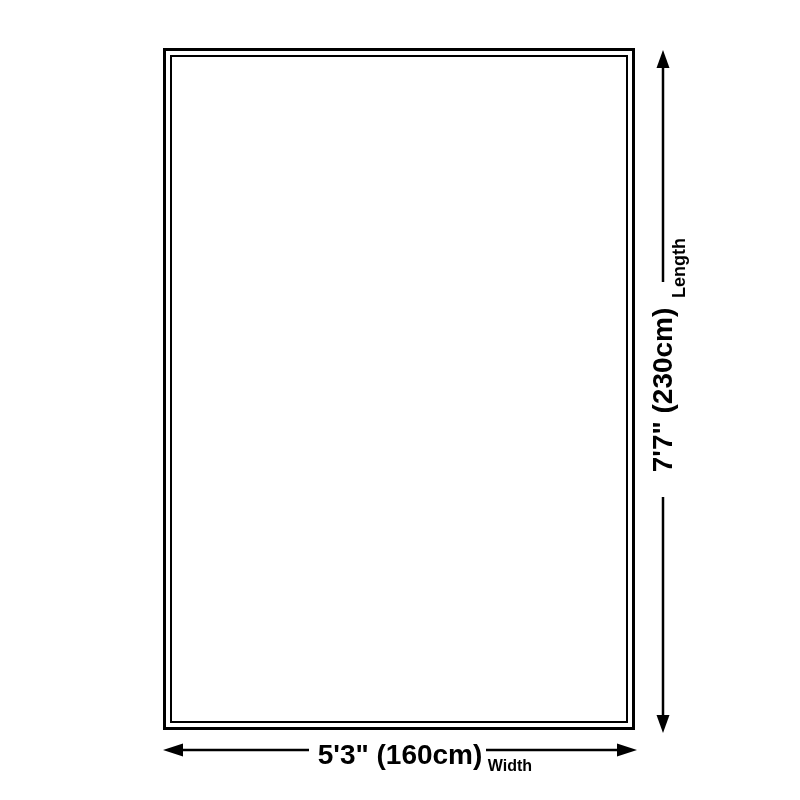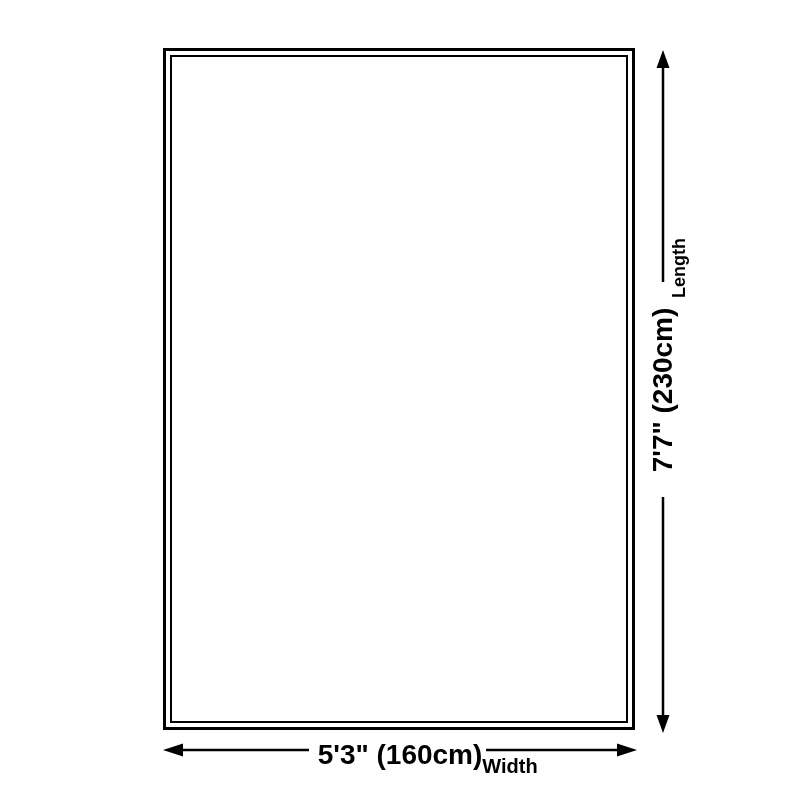--- a/index.html
+++ b/index.html
@@ -55,21 +55,21 @@
     font-size: 28px;
     transform: translate(-50%, -50%) rotate(-90deg);
   }
   .width-value {
     left: 400px; top: 755px;
     font-size: 28px;
     transform: translate(-50%, -50%);
   }
   .width-label {
     left: 510px; top: 766px;
-    font-size: 20px;
+    font-size: 16px;
     transform: translate(-50%, -50%);
   }
 </style>
 </head>
 <body>
 
 <div class="canvas">
 
   <div class="rug-outer">
     <div class="rug-inner"></div>

